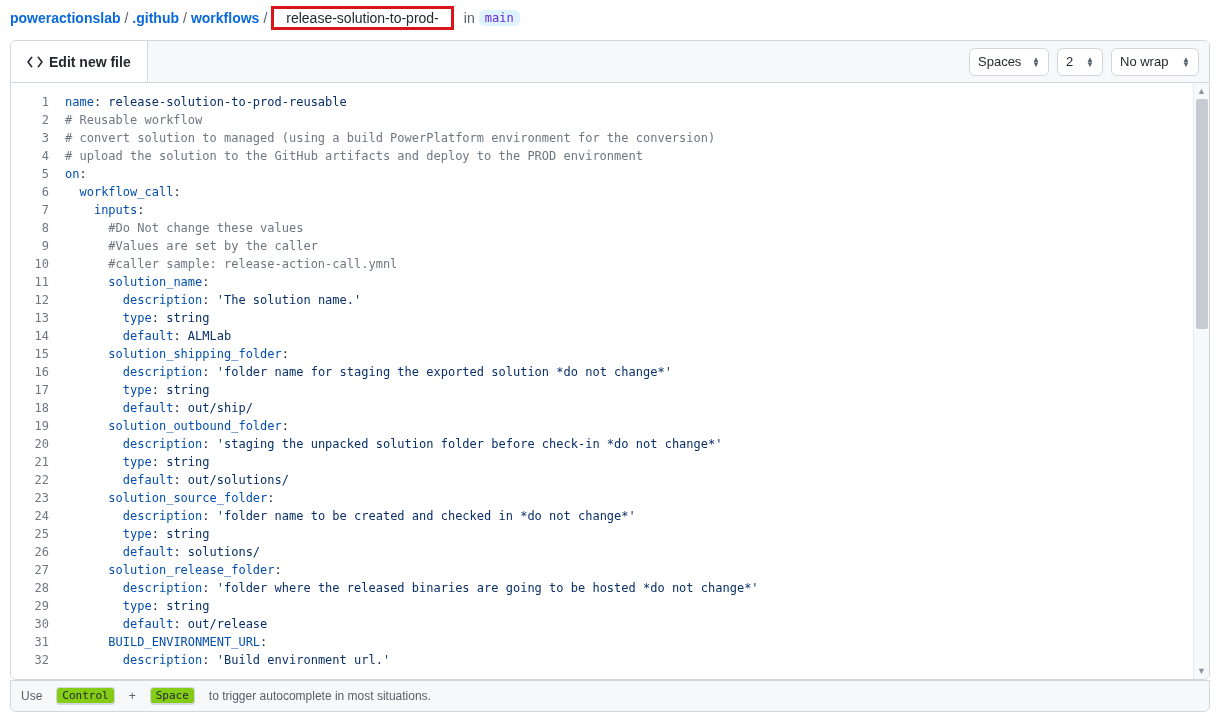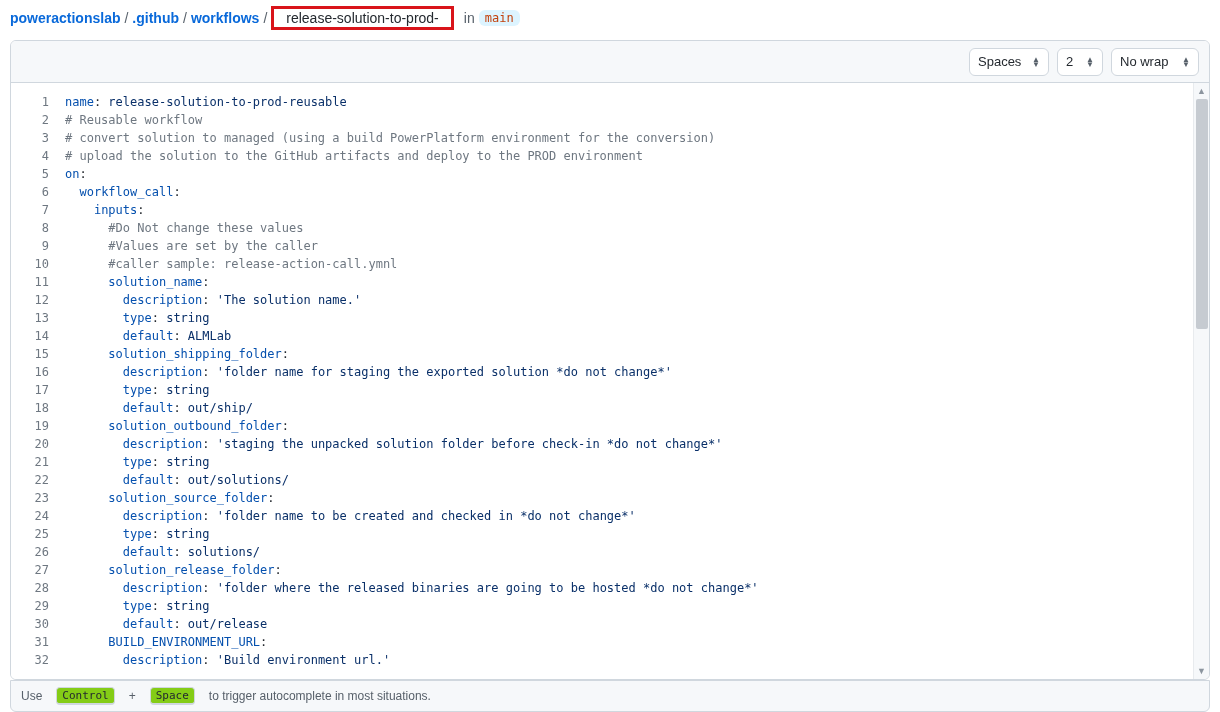--- a/index.html
+++ b/index.html
@@ -26,21 +26,21 @@
   padding: 1px 12px;
   margin-right: 6px;
   font-size: 14px;
   color: #24292f;
   background: #fff;
   min-width: 170px;
 }
 .breadcrumb .in-label { color: #57606a; margin: 0 4px; }
 .breadcrumb .branch {
   background: #ddf4ff;
-  color: #c2410c;
+  color: #6d28d9;
   font-family: ui-monospace, SFMono-Regular, Menlo, monospace;
   font-size: 12px;
   padding: 1px 6px;
   border-radius: 6px;
 }
 .editor-wrap {
   margin: 0 10px 0 10px;
   border: 1px solid #d0d7de;
   border-radius: 6px;
   overflow: hidden;
@@ -195,20 +195,28 @@
   <span class="sep">/</span>
   <a href="#">workflows</a>
   <span class="sep">/</span>
   <span class="filename-box">release-solution-to-prod-</span>
   <span class="in-label">in</span>
   <span class="branch">main</span>
 </div>
 
 <div class="editor-wrap">
   <div class="tabbar">
+    <div class="tab active">
+      <span class="ico">
+        <svg width="16" height="16" viewBox="0 0 16 16" fill="none">
+            <path d="M4.7 3.3L1 8l3.7 4.7M11.3 3.3L15 8l-3.7 4.7" stroke="#24292f" stroke-width="1.6" stroke-linecap="round" stroke-linejoin="round"></path>
+          </svg>
+      </span>
+      <span>Edit new file</span>
+    </div>
     <div class="spacer"></div>
     <div class="selects">
       <div class="sel" style="min-width:80px">
         <span>Spaces</span>
         <span class="arrows">
             <span>▲</span>
             <span>▼</span>
           </span>
       </div>
       <div class="sel" style="min-width:46px">

